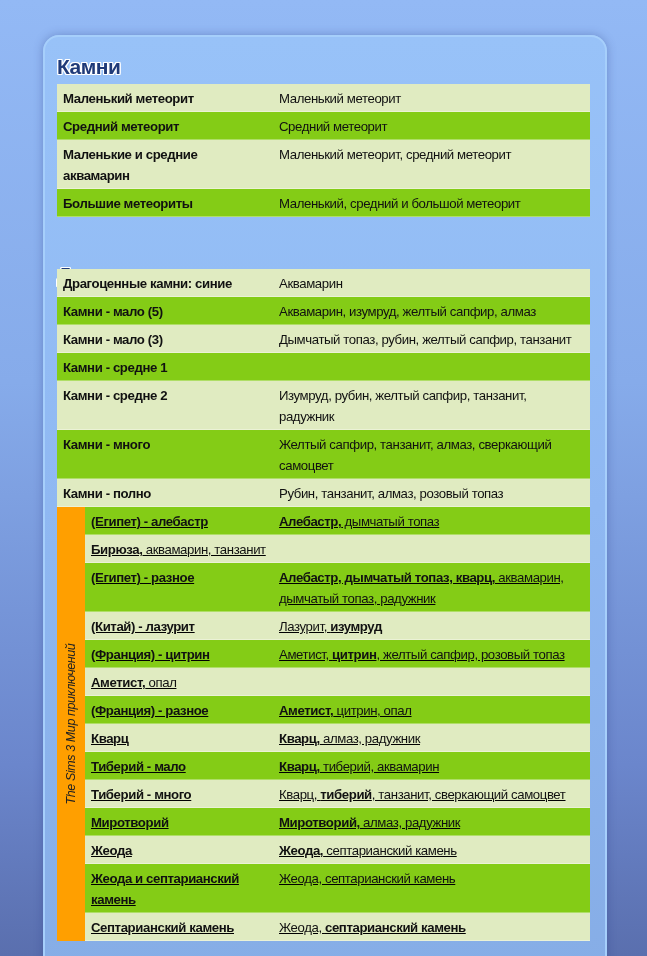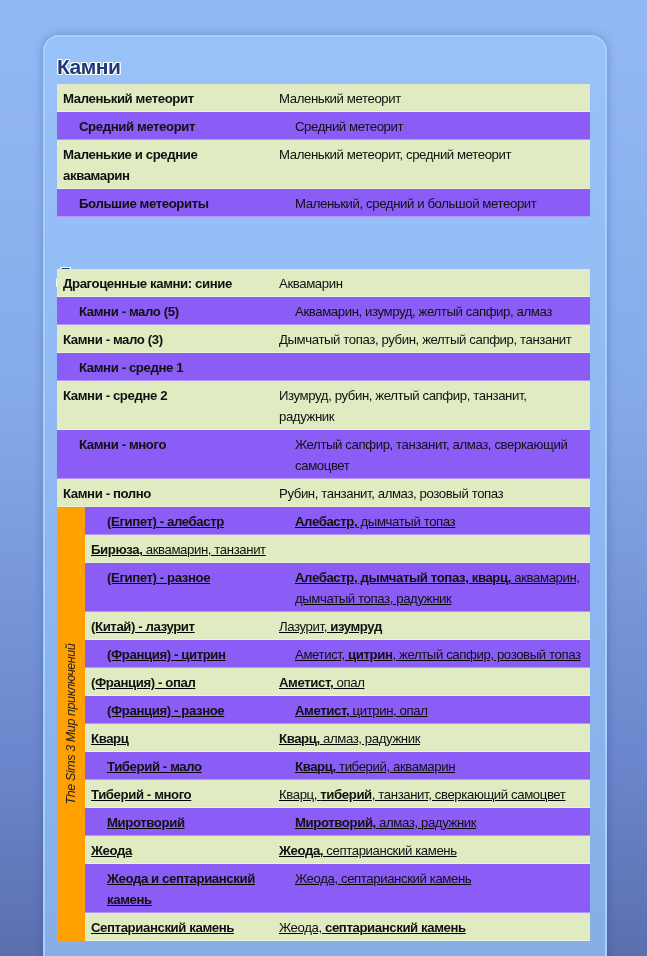--- a/index.html
+++ b/index.html
@@ -23,21 +23,21 @@
     letter-spacing: -0.5px;
     text-shadow: -1px -1px 0 #fff, 1px -1px 0 #fff, -1px 1px 0 #fff, 1px 1px 0 #fff, 0 1px 0 #fff, 0 -1px 0 #fff, 1px 0 0 #fff, -1px 0 0 #fff;
   }
   #t1 { top: 55px; }
   #t2 { top: 238px; margin-top: 25px; }
   .table { position: absolute; left: 57px; width: 533px; }
   #tbl1 { top: 84px; }
   #tbl2 { top: 269px; }
   .row { display: flex; width: 100%; border-bottom: 1px solid rgba(255,255,255,0.35); box-sizing: border-box; }
   .row.green { background: #e0ebc1; }
-  .row.blue { background: #8b5cf6; padding-left: 16px; }
+  .row.blue { background: #84cc16; }
   .cell {
     font-size: 13.2px; line-height: 21px; color: #111;
     padding: 4px 6px 2px 6px; box-sizing: border-box;
     letter-spacing: -0.4px;
   }
   .c1 { width: 216px; font-weight: bold; }
   .c2 { flex: 1; padding-left: 6px; }
   .c2 b { font-weight: bold; }
   .group { display: flex; width: 100%; }
   .group-tab {
@@ -124,21 +124,20 @@
         </div>
         <div class="row green">
           <div class="cell c1">(Китай) - лазурит</div>
           <div class="cell c2"><span>Лазурит, </span><b>изумруд</b></div>
         </div>
         <div class="row blue">
           <div class="cell c1">(Франция) - цитрин</div>
           <div class="cell c2"><span>Аметист, </span><b>цитрин</b><span>, желтый сапфир, розовый топаз</span></div>
         </div>
         <div class="row green">
-          <div class="cell c1">(Франция) - опал</div>
           <div class="cell c2"><b>Аметист,</b><span> опал</span></div>
         </div>
         <div class="row blue">
           <div class="cell c1">(Франция) - разное</div>
           <div class="cell c2"><b>Аметист,</b><span> цитрин, опал</span></div>
         </div>
         <div class="row green">
           <div class="cell c1">Кварц</div>
           <div class="cell c2"><b>Кварц,</b><span> алмаз, радужник</span></div>
         </div>

